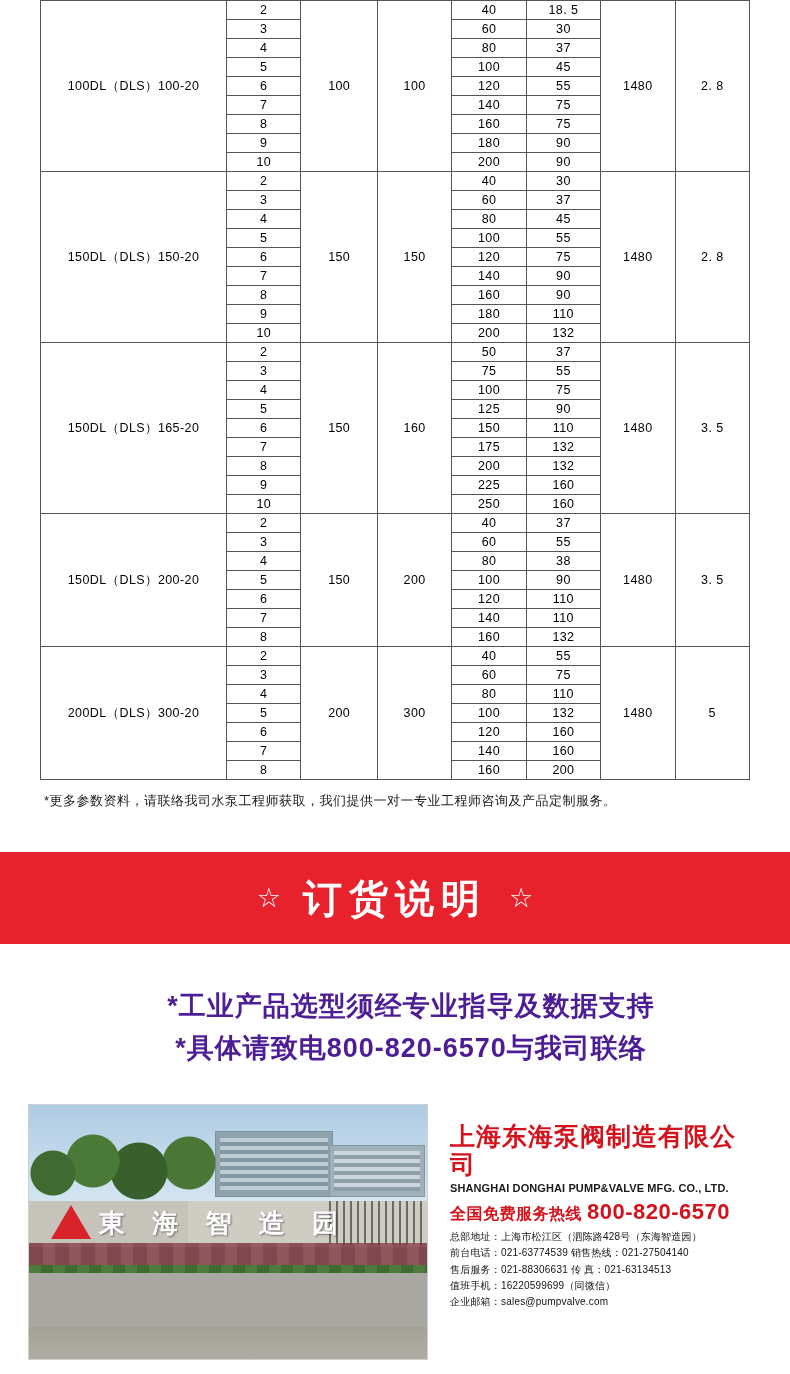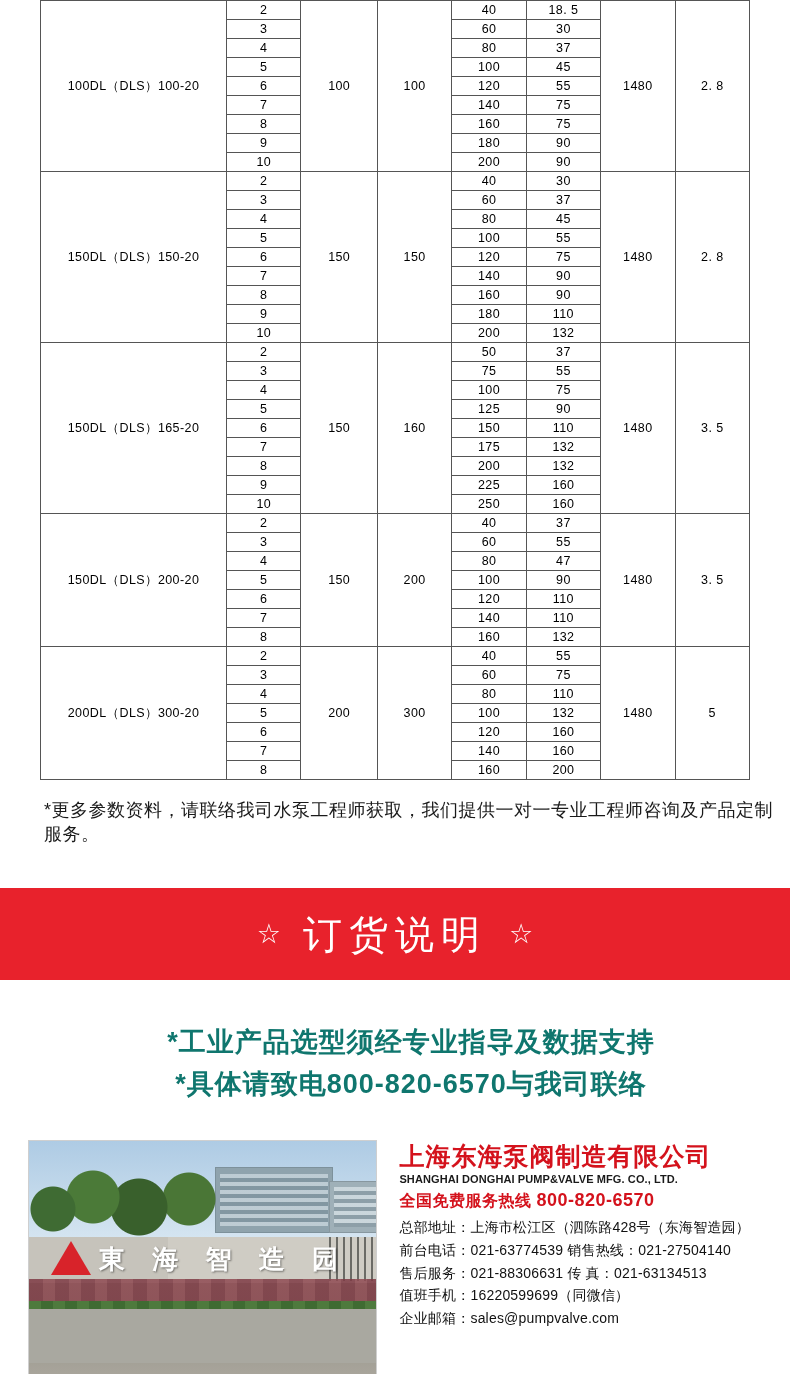--- a/index.html
+++ b/index.html
@@ -44,22 +44,22 @@
   .col-stage { width: 72px; }
   .col-q     { width: 74px; }
   .col-h     { width: 72px; }
   .col-flow  { width: 72px; }
   .col-pow   { width: 72px; }
   .col-rpm   { width: 72px; }
   .col-last  { width: 72px; }
 
   
   .footnote {
-    margin: 18px 0 0 44px;
-    font-size: 18px;
+    margin: 12px 0 0 44px;
+    font-size: 13px;
     color: #1a1a1a;
     letter-spacing: 0.5px;
   }
 
   
   .banner {
     margin-top: 42px;
     width: 790px;
     height: 92px;
     background: #e8222c;
@@ -72,30 +72,30 @@
     align-items: center;
     gap: 22px;
     color: #ffffff;
   }
   .banner-star {
     font-size: 27px;
     line-height: 1;
   }
   .banner-title {
     font-size: 39px;
-    font-weight: normal;
+    font-weight: bold;
     letter-spacing: 7px;
     line-height: 1;
   }
 
   
   .notices {
     margin-top: 42px;
     text-align: center;
-    color: #0f766e;
+    color: #4c1d95;
     font-weight: bold;
     margin-left: 32px;
   }
   .notice-line {
     font-size: 27px;
     letter-spacing: 1px;
     line-height: 1.55;
   }
 
   
@@ -140,20 +140,21 @@
   .ph-shrub { position:absolute; left:0; top:138px; width:100%; height:34px;
     background: repeating-linear-gradient(90deg, #7e3a44 0 14px, #8f4a52 14px 26px); opacity:.85; }
   .ph-green { position:absolute; left:0; top:160px; width:100%; height:18px;
     background: repeating-linear-gradient(90deg, #4e7a3d 0 12px, #3f6b32 12px 24px); }
   .ph-fence { position:absolute; left:300px; top:96px; width:100px; height:44px;
     background: repeating-linear-gradient(90deg, #6b6b66 0 2px, transparent 2px 7px); }
 
   .info {
     flex: 1;
     padding-top: 2px;
+    margin-top: 16px;
   }
   .co-cn {
     font-size: 25px;
     font-weight: bold;
     color: #d4121c;
     letter-spacing: 1px;
     line-height: 1.15;
   }
   .co-en {
     font-size: 11px;
@@ -162,24 +163,24 @@
     letter-spacing: 0.1px;
     margin-top: 3px;
   }
   .hot {
     margin-top: 5px;
     font-size: 16px;
     font-weight: bold;
     color: #d4121c;
     letter-spacing: 0.5px;
   }
-  .hot .num { font-size: 18px; }
+  .hot .num { font-size: 22px; }
   .lines { margin-top: 4px; }
   .ln {
-    font-size: 14px;
+    font-size: 10px;
     color: #111;
     line-height: 1.62;
     letter-spacing: 0.2px;
     white-space: nowrap;
   }
 </style>
 </head>
 <body>
 
 <div class="page">
@@ -358,21 +359,21 @@
             <td rowspan="7">3. 5</td>
           </tr>
           <tr>
             <td>3</td>
             <td>60</td>
             <td>55</td>
           </tr>
           <tr>
             <td>4</td>
             <td>80</td>
-            <td>47</td>
+            <td>38</td>
           </tr>
           <tr>
             <td>5</td>
             <td>100</td>
             <td>90</td>
           </tr>
           <tr>
             <td>6</td>
             <td>120</td>
             <td>110</td>

